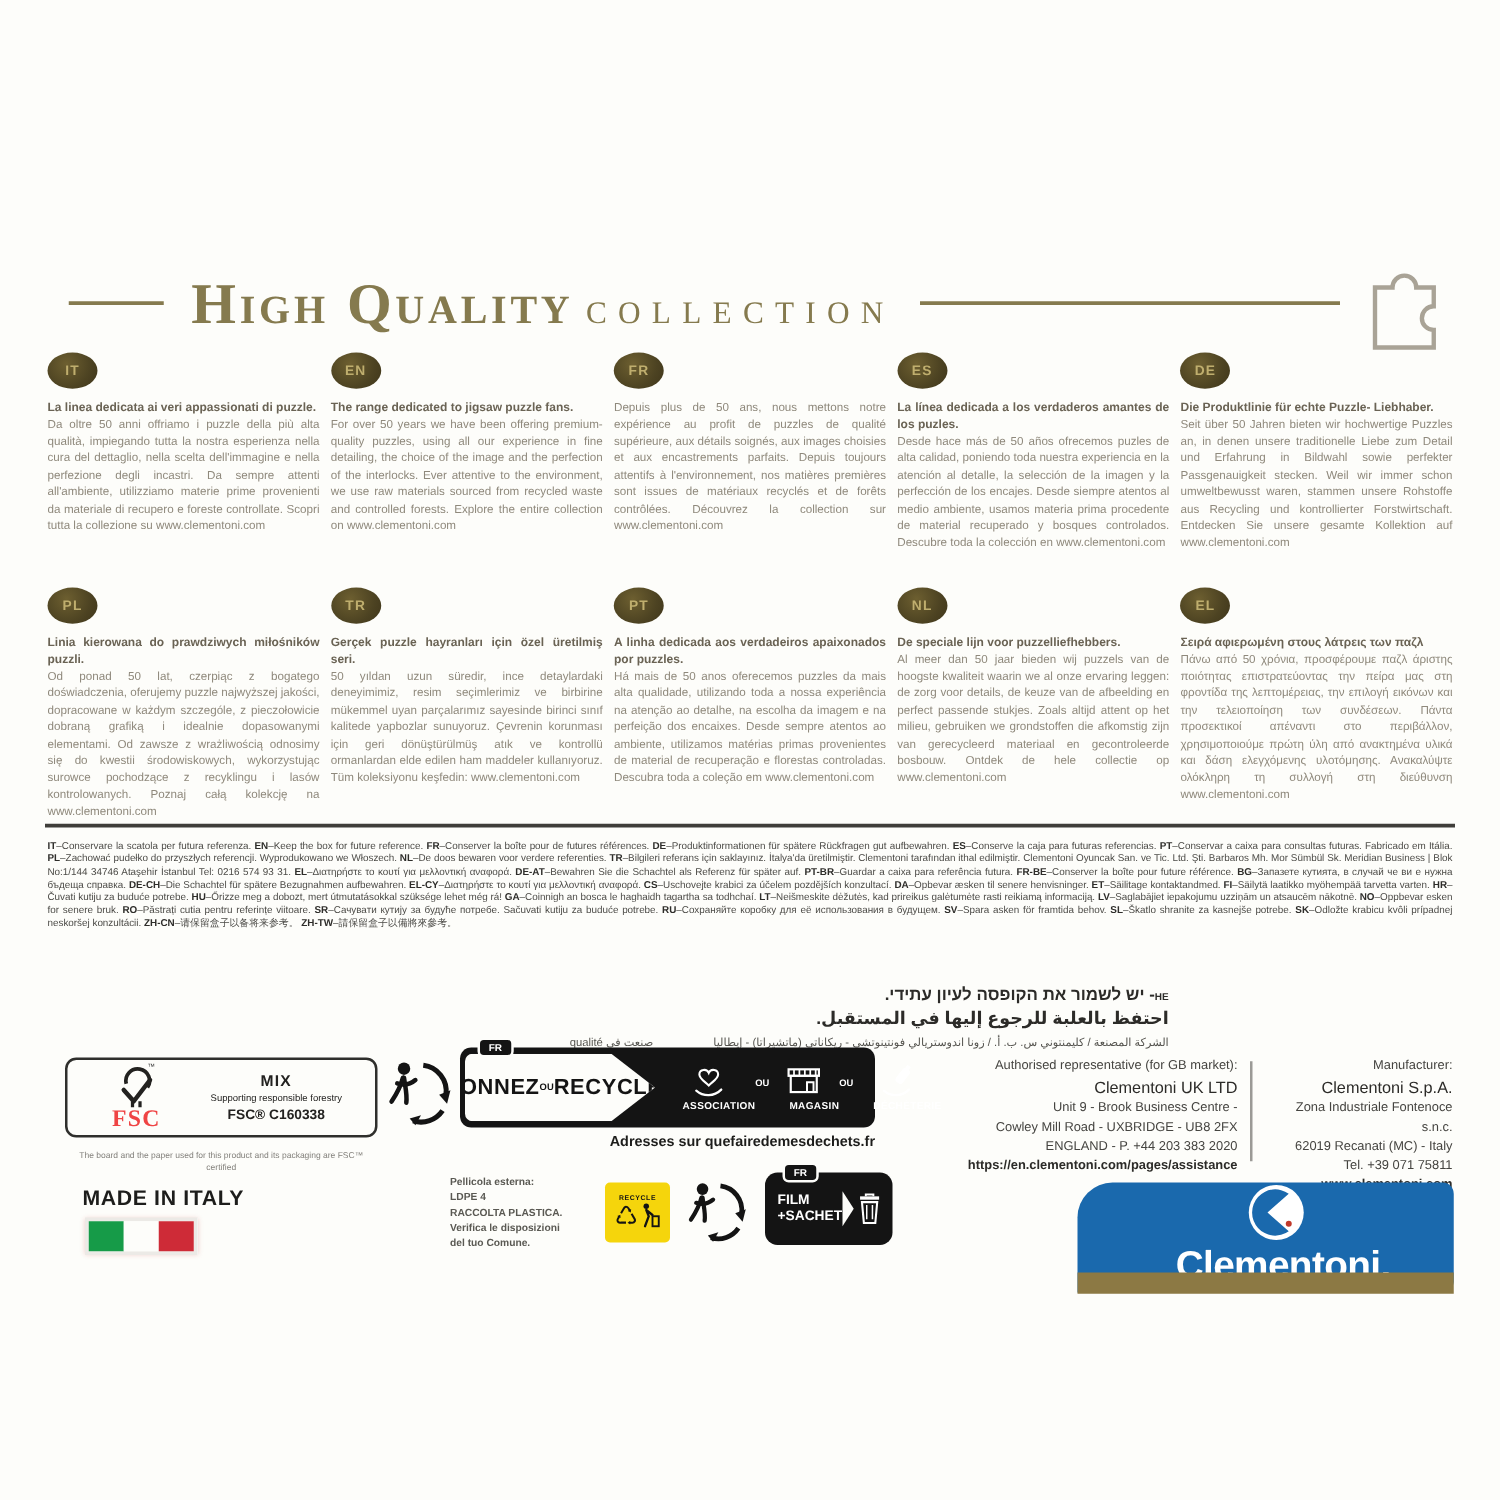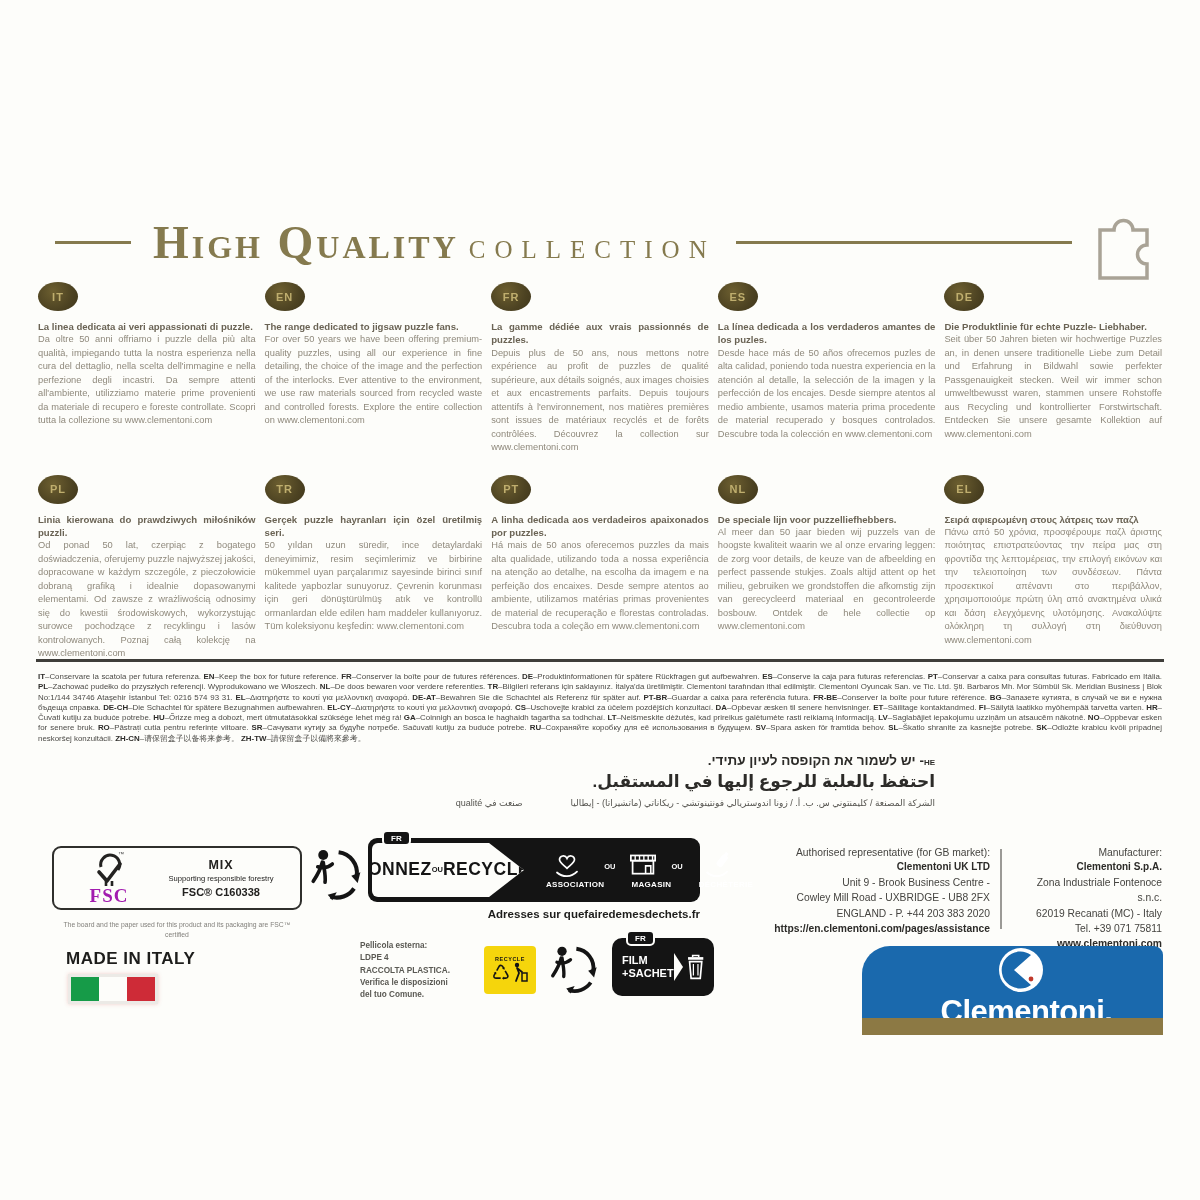--- a/index.html
+++ b/index.html
@@ -27,31 +27,31 @@
   .lang-lead { font-size:9.6px; font-weight:bold; color:#6a6354; line-height:1.4; text-align:justify; }
   .lang-body { font-size:9.3px; color:#8f897c; line-height:1.45; text-align:justify; }
 
   
   .divider { position:absolute; top:659px; left:36px; width:1128px; height:2.5px; background:#3f3e3a; }
   .fine-print { position:absolute; top:672px; left:38px; width:1124px; font-size:7.9px; line-height:1.3;
                 color:#4c4b47; text-align:justify; }
   .fine-print b { color:#2e2d2a; }
 
   .rtl-lines { position:absolute; top:753px; left:38px; width:897px; text-align:right; direction:rtl; color:#2c2b28; }
-  .hebrew-line { font-size:13.5px; font-weight:bold; margin-bottom:3px; }
+  .hebrew-line { font-size:13.5px; font-weight:bold; margin-bottom:3px;margin-top:35px; }
   .hebrew-line .code { font-size:8px; font-weight:bold; }
-  .arabic-line { font-size:17px; font-weight:bold; margin-bottom:6px; }
+  .arabic-line { font-size:14px; font-weight:bold; margin-bottom:6px; }
   .arabic-small { font-size:9px; color:#55544f; }
   .arabic-small .right-part { margin-right:48px; }
 
   
   .fsc-box { position:absolute; left:52px; top:846px; width:250px; height:64px; border:2.5px solid #2f2f2c; border-radius:9px;
              display:flex; align-items:center; padding:4px 10px 4px 12px; background:#fdfdfa; }
   .fsc-left { display:flex; flex-direction:column; align-items:center; width:86px; }
-  .fsc-word { font-family:"Liberation Serif","DejaVu Serif",serif; font-weight:bold; font-size:19px; color:#a21caf; letter-spacing:1px; line-height:1; }
+  .fsc-word { font-family:"Liberation Serif","DejaVu Serif",serif; font-weight:bold; font-size:19px; color:#ef4444; letter-spacing:1px; line-height:1; }
   .fsc-tm { position:absolute; left:118px; top:851px; font-size:6px; color:#444; }
   .fsc-right { flex:1; text-align:center; color:#232220; }
   .fsc-mix { font-size:12.5px; font-weight:bold; letter-spacing:1px; }
   .fsc-support { font-size:7.6px; line-height:1.25; margin:2px 0; }
   .fsc-code { font-size:11px; font-weight:bold; }
   .fsc-note { position:absolute; left:52px; top:920px; width:250px; text-align:center; font-size:6.8px; line-height:1.4; color:#83817c; }
   .mii-label { position:absolute; left:66px; top:949px; font-size:17px; font-weight:bold; letter-spacing:0.5px; color:#1d1d1b; }
   .flag { position:absolute; left:68px; top:974px; width:90px; height:30px; display:flex; border:3px solid #eceae6; box-shadow:0 0 4px rgba(200,60,60,.25); }
   .flag div { flex:1; }
 
@@ -83,21 +83,21 @@
   .triman-small { position:absolute; left:546px; top:942px; }
   .film-label { position:absolute; left:612px; top:938px; width:102px; height:58px; background:#141414; border-radius:10px;
                 display:flex; align-items:center; }
   .film-text { color:#fff; font-size:11px; font-weight:800; line-height:1.15; white-space:pre-line; padding-left:10px; flex:1; }
   .film-chevron { width:0; height:0; border-top:14px solid transparent; border-bottom:14px solid transparent; border-left:9px solid #fdfdfa; margin-right:2px; }
 
   
   .contact-col { position:absolute; top:845px; text-align:right; color:#454440; font-size:10.3px; line-height:1.48; }
   .contact-rep { left:730px; width:260px; }
   .contact-mfr { left:1010px; width:152px; }
-  .contact-col .c-name { font-weight:bold; font-size:10px; color:#2c2b28; }
+  .contact-col .c-name { font-weight:normal; font-size:13px; color:#2c2b28; }
   .contact-col .c-url { font-weight:bold; color:#2c2b28; }
   .contact-divider { position:absolute; left:1000px; top:849px; width:1.5px; height:80px; background:#9b9a96; }
 
   
   .clem-logo { position:absolute; left:862px; top:946px; width:301px; height:88px; background:#1a69ad;
                border-radius:28px 9px 9px 0; display:flex; align-items:center; padding-left:16px;flex-direction:column; }
   .clem-word { color:#fff; font-size:31px; font-weight:bold; letter-spacing:-0.5px; margin-left:12px; }
   .gold-strip { position:absolute; left:862px; top:1018px; width:301px; height:17px; background:#8c7944; }
 
   svg { display:block; }
@@ -122,21 +122,20 @@
       <div class="lang-lead">La linea dedicata ai veri appassionati di puzzle.</div>
       <div class="lang-body">Da oltre 50 anni offriamo i puzzle della più alta qualità, impiegando tutta la nostra esperienza nella cura del dettaglio, nella scelta dell'immagine e nella perfezione degli incastri. Da sempre attenti all'ambiente, utilizziamo materie prime provenienti da materiale di recupero e foreste controllate. Scopri tutta la collezione su www.clementoni.com</div>
     </div>
     <div class="lang-block">
       <div class="lang-badge">EN</div>
       <div class="lang-lead">The range dedicated to jigsaw puzzle fans.</div>
       <div class="lang-body">For over 50 years we have been offering premium-quality puzzles, using all our experience in fine detailing, the choice of the image and the perfection of the interlocks. Ever attentive to the environment, we use raw materials sourced from recycled waste and controlled forests. Explore the entire collection on www.clementoni.com</div>
     </div>
     <div class="lang-block">
       <div class="lang-badge">FR</div>
-      <div class="lang-lead">La gamme dédiée aux vrais passionnés de puzzles.</div>
       <div class="lang-body">Depuis plus de 50 ans, nous mettons notre expérience au profit de puzzles de qualité supérieure, aux détails soignés, aux images choisies et aux encastrements parfaits. Depuis toujours attentifs à l'environnement, nos matières premières sont issues de matériaux recyclés et de forêts contrôlées. Découvrez la collection sur www.clementoni.com</div>
     </div>
     <div class="lang-block">
       <div class="lang-badge">ES</div>
       <div class="lang-lead">La línea dedicada a los verdaderos amantes de los puzles.</div>
       <div class="lang-body">Desde hace más de 50 años ofrecemos puzles de alta calidad, poniendo toda nuestra experiencia en la atención al detalle, la selección de la imagen y la perfección de los encajes. Desde siempre atentos al medio ambiente, usamos materia prima procedente de material recuperado y bosques controlados. Descubre toda la colección en www.clementoni.com</div>
     </div>
     <div class="lang-block">
       <div class="lang-badge">DE</div>
       <div class="lang-lead">Die Produktlinie für echte Puzzle- Liebhaber.</div>

